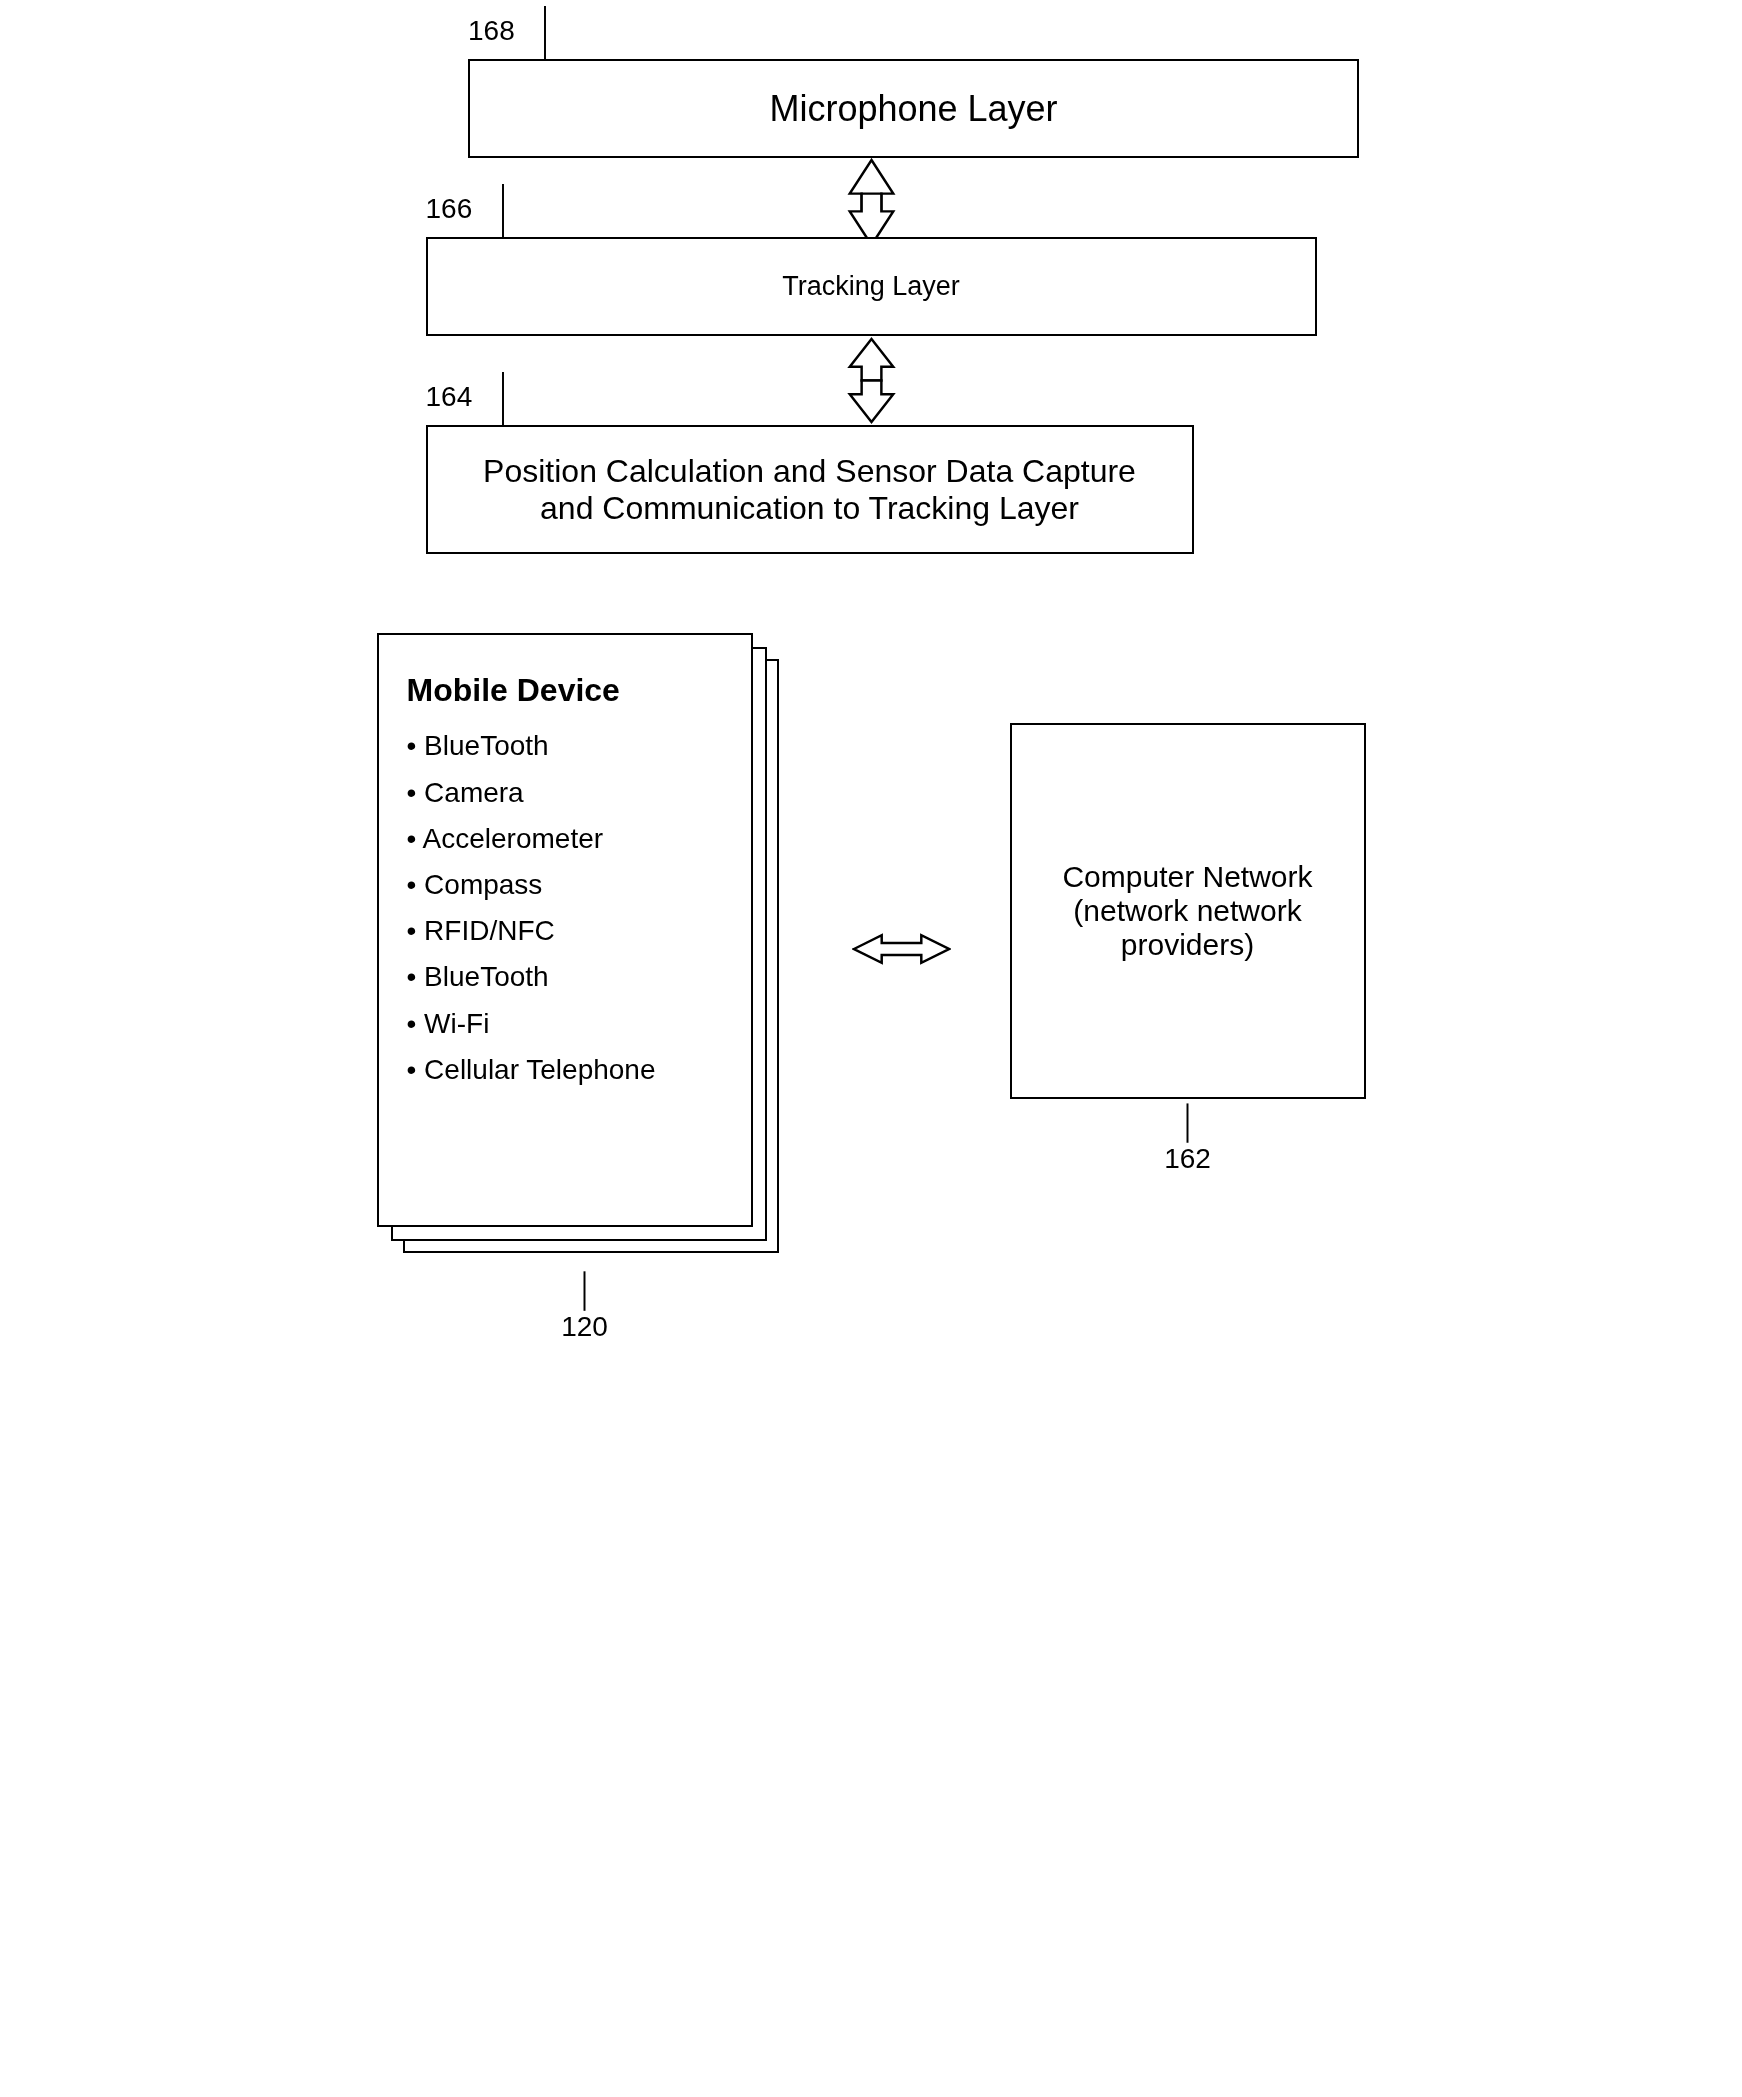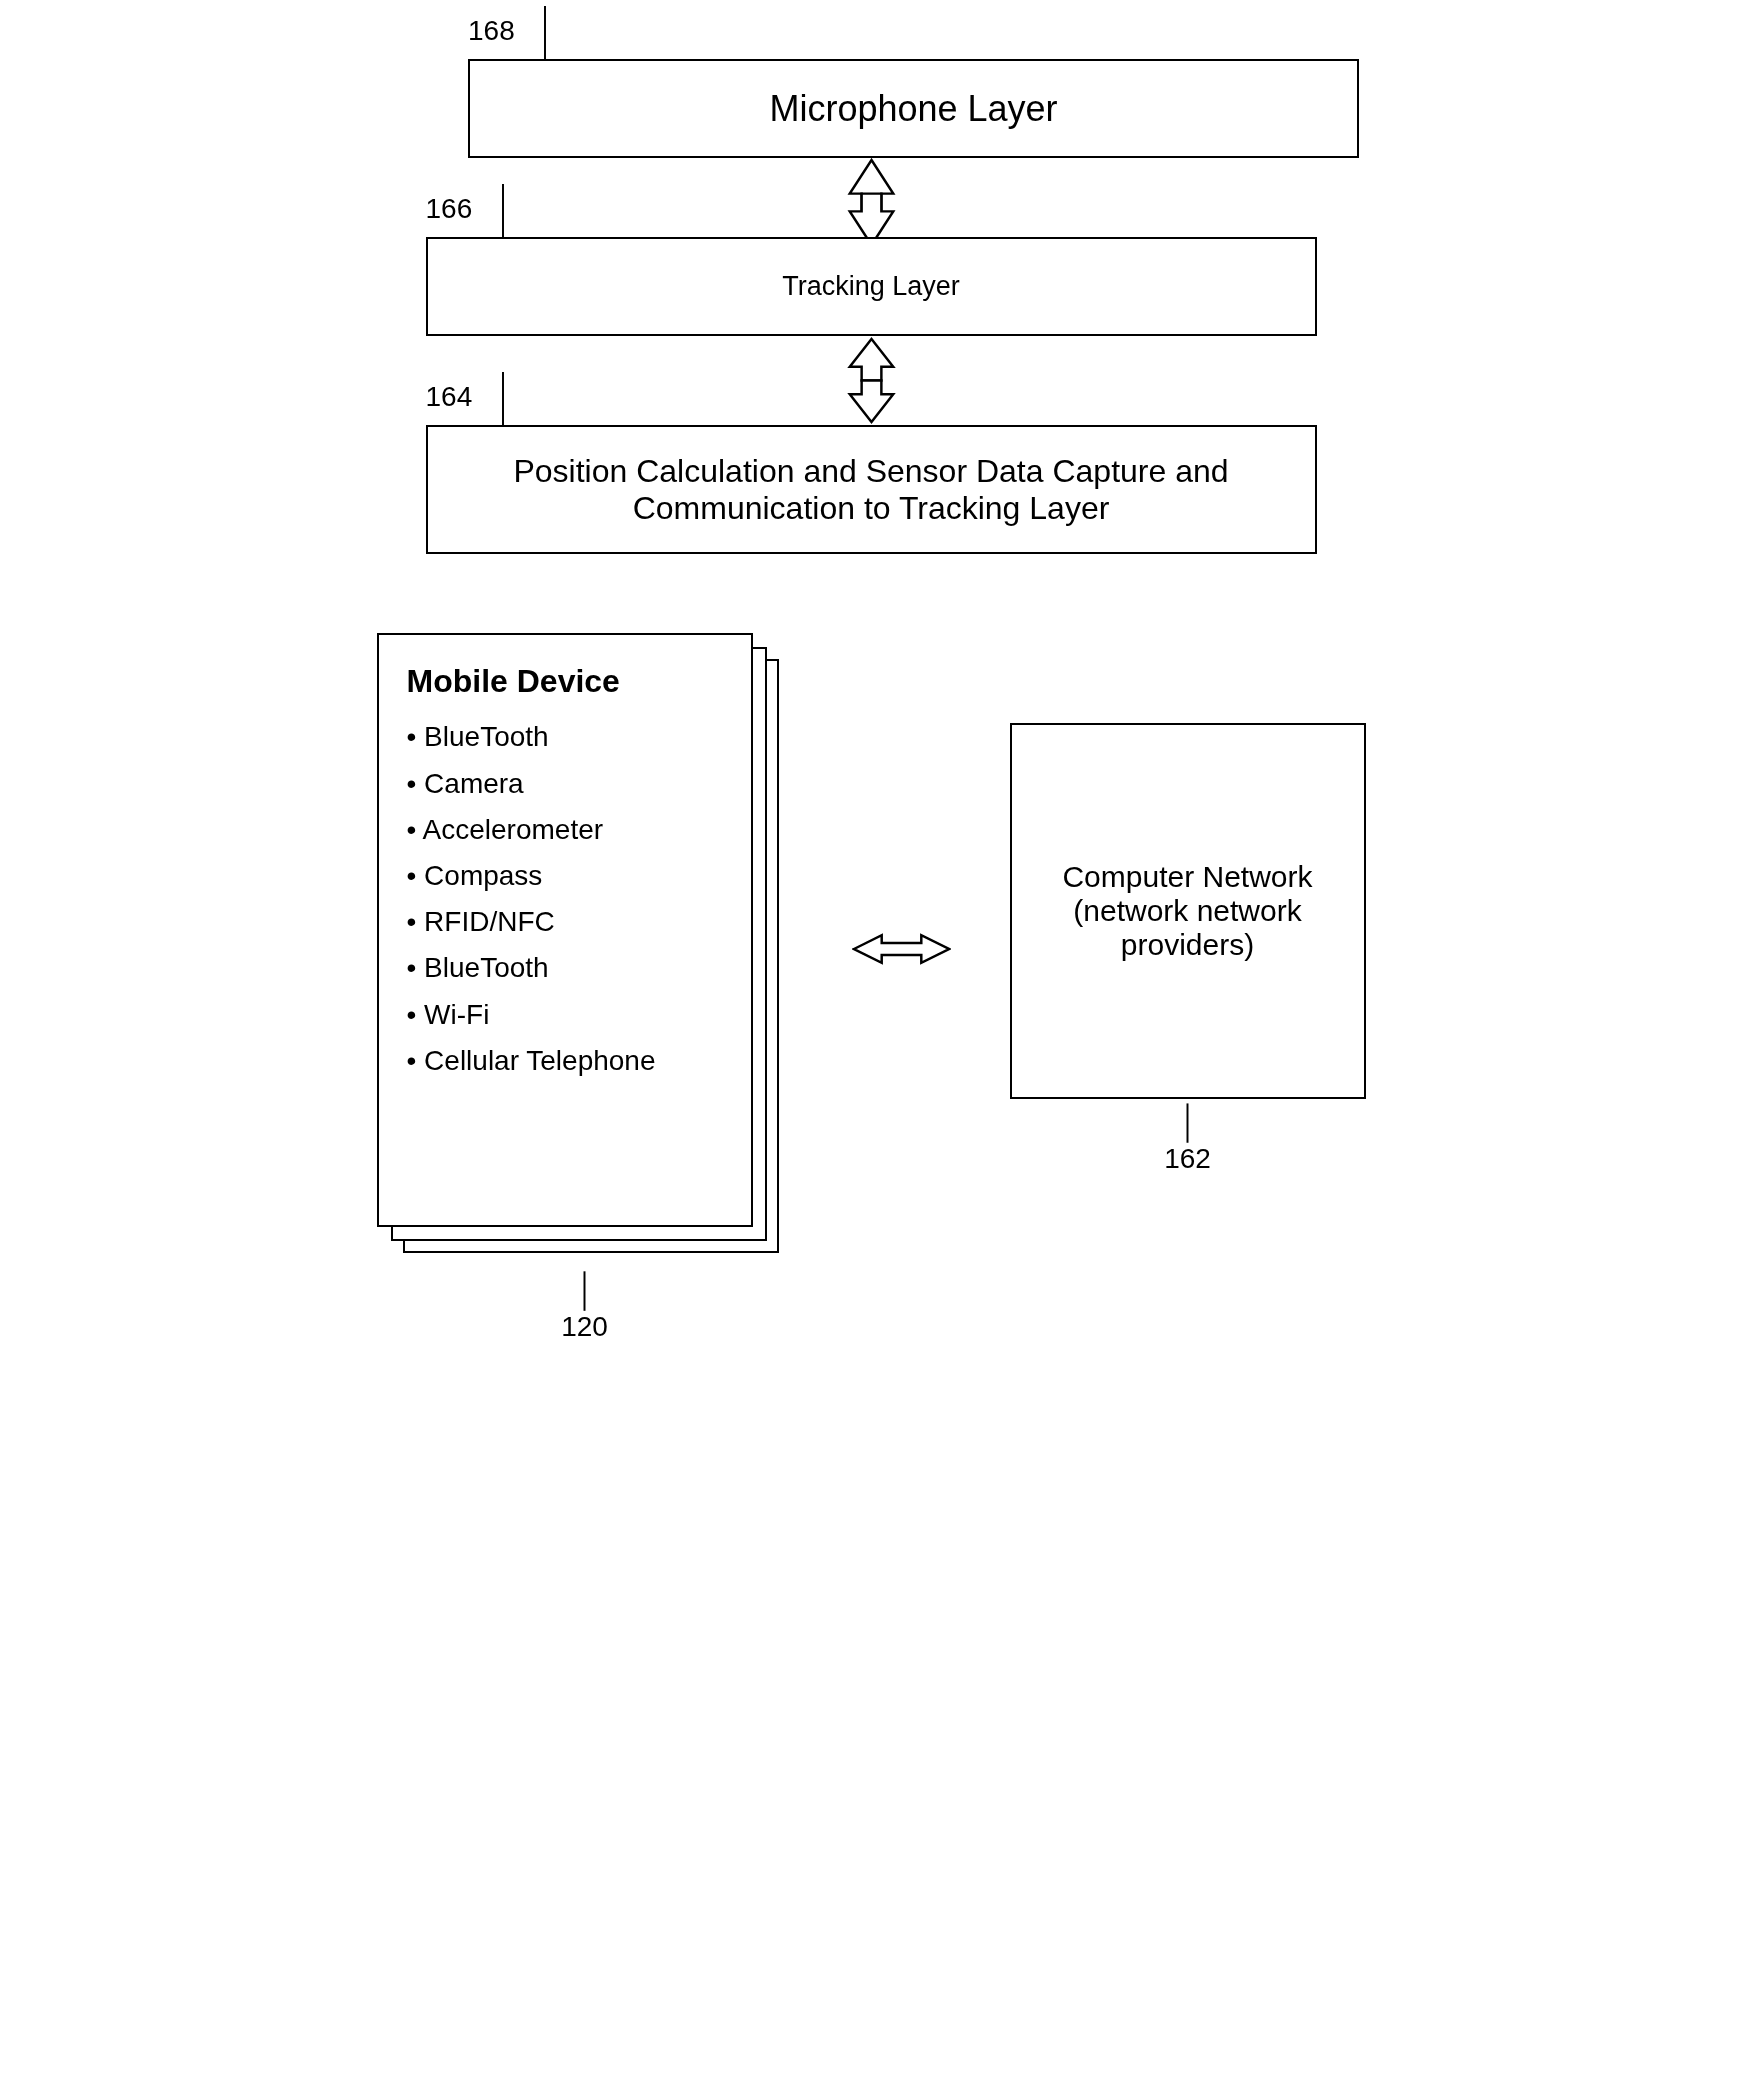--- a/index.html
+++ b/index.html
@@ -44,21 +44,21 @@
       font-size: 36px;
     }
 
     .tracking-layer-box {
       width: 891px;
       height: 99px;
       font-size: 27px;
     }
 
     .position-calc-box {
-      width: 891px;
+      width: 768px;
       height: 129px;
       font-size: 32px;
       padding: 10px 30px;
     }
 
     
     .arrow-connector {
       display: flex;
       flex-direction: column;
       align-items: center;
@@ -104,21 +104,21 @@
     }
 
     .mobile-box {
       position: absolute;
       top: 0;
       left: 0;
       width: 376px;
       height: 594px;
       border: 2px solid #000;
       background: #fff;
-      padding: 27px 28px;
+      padding: 36px 28px;
       z-index: 3;
     }
 
     .mobile-title {
       font-size: 32px;
       font-weight: bold;
       margin-bottom: 14px;
       line-height: 1.2;
     }
 

